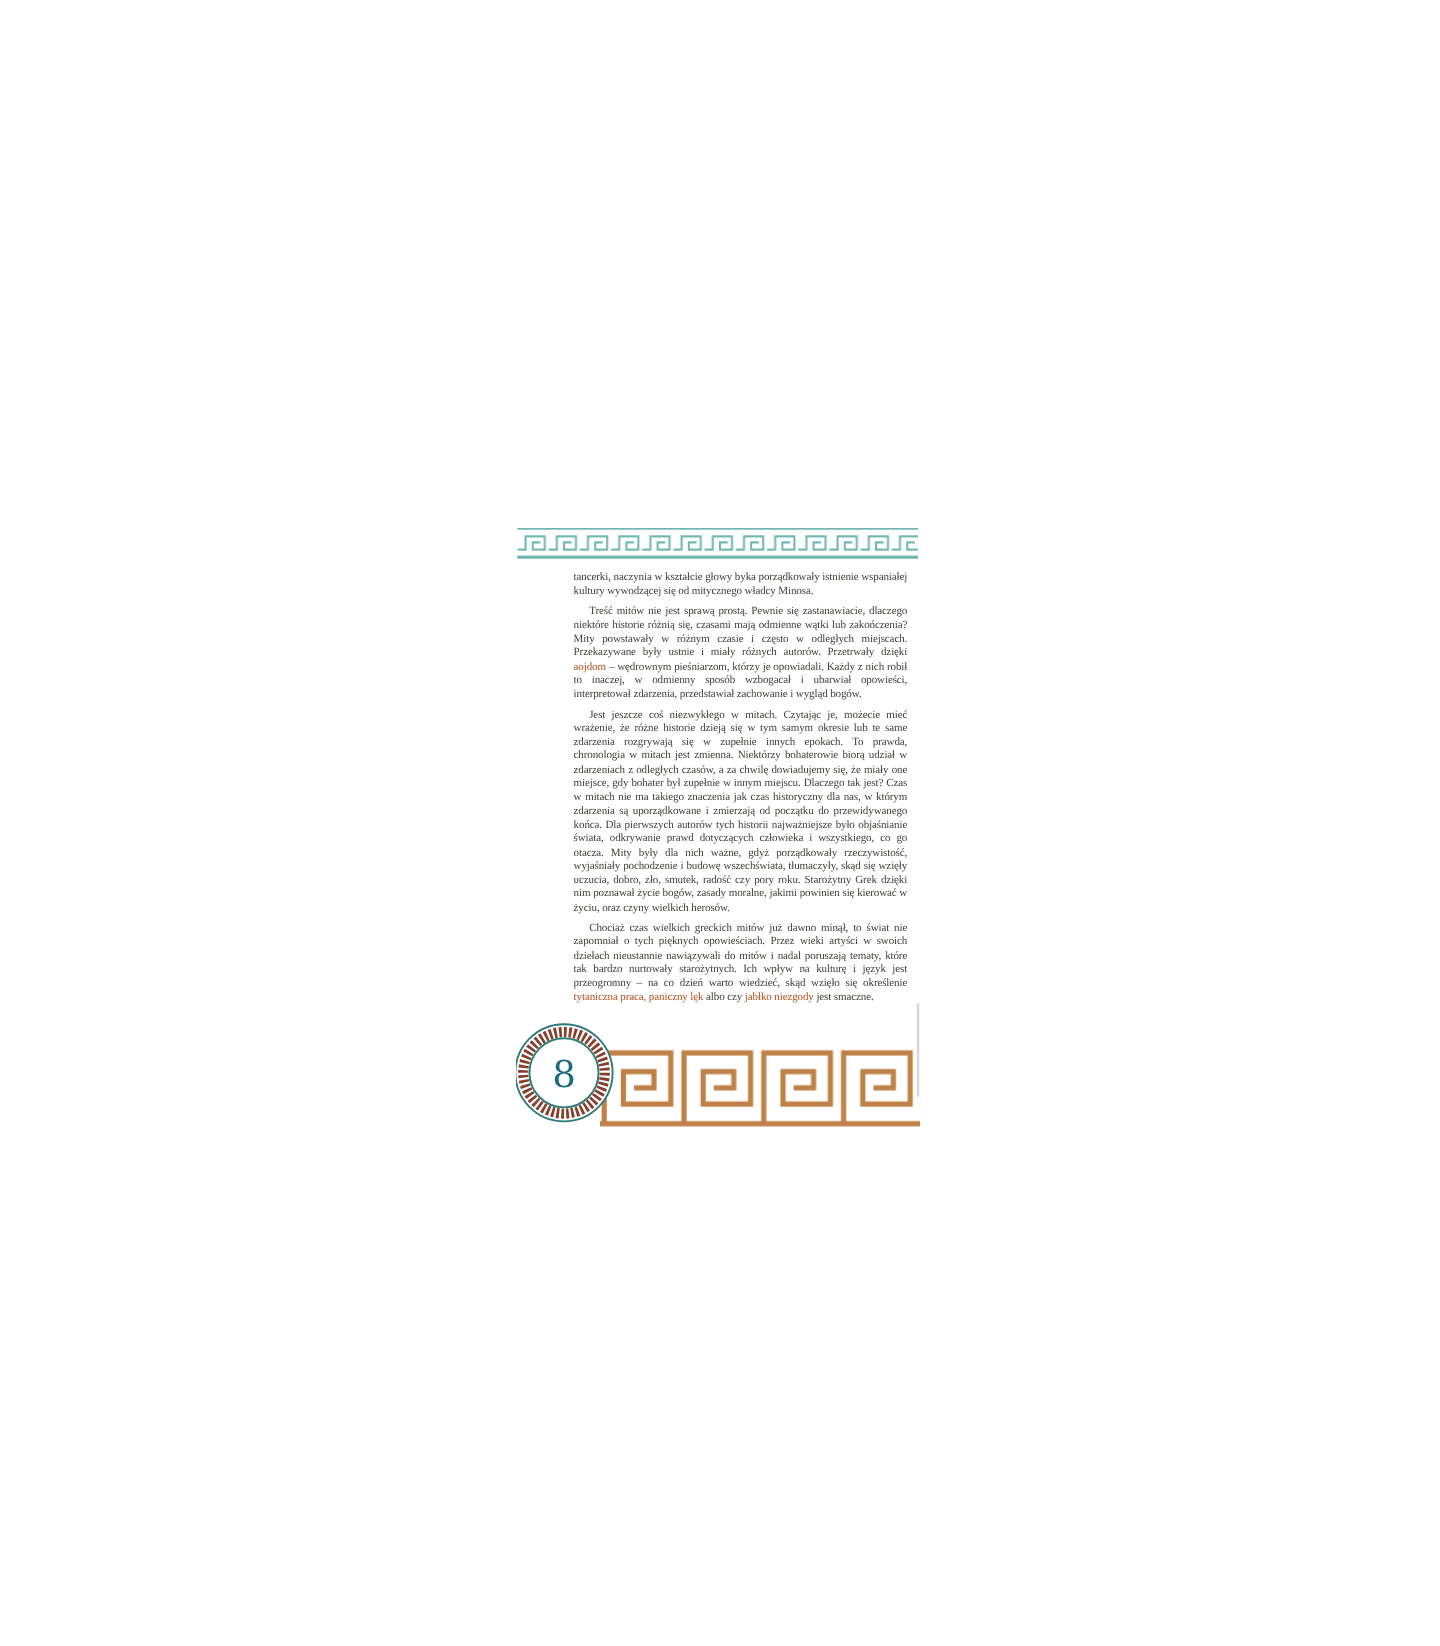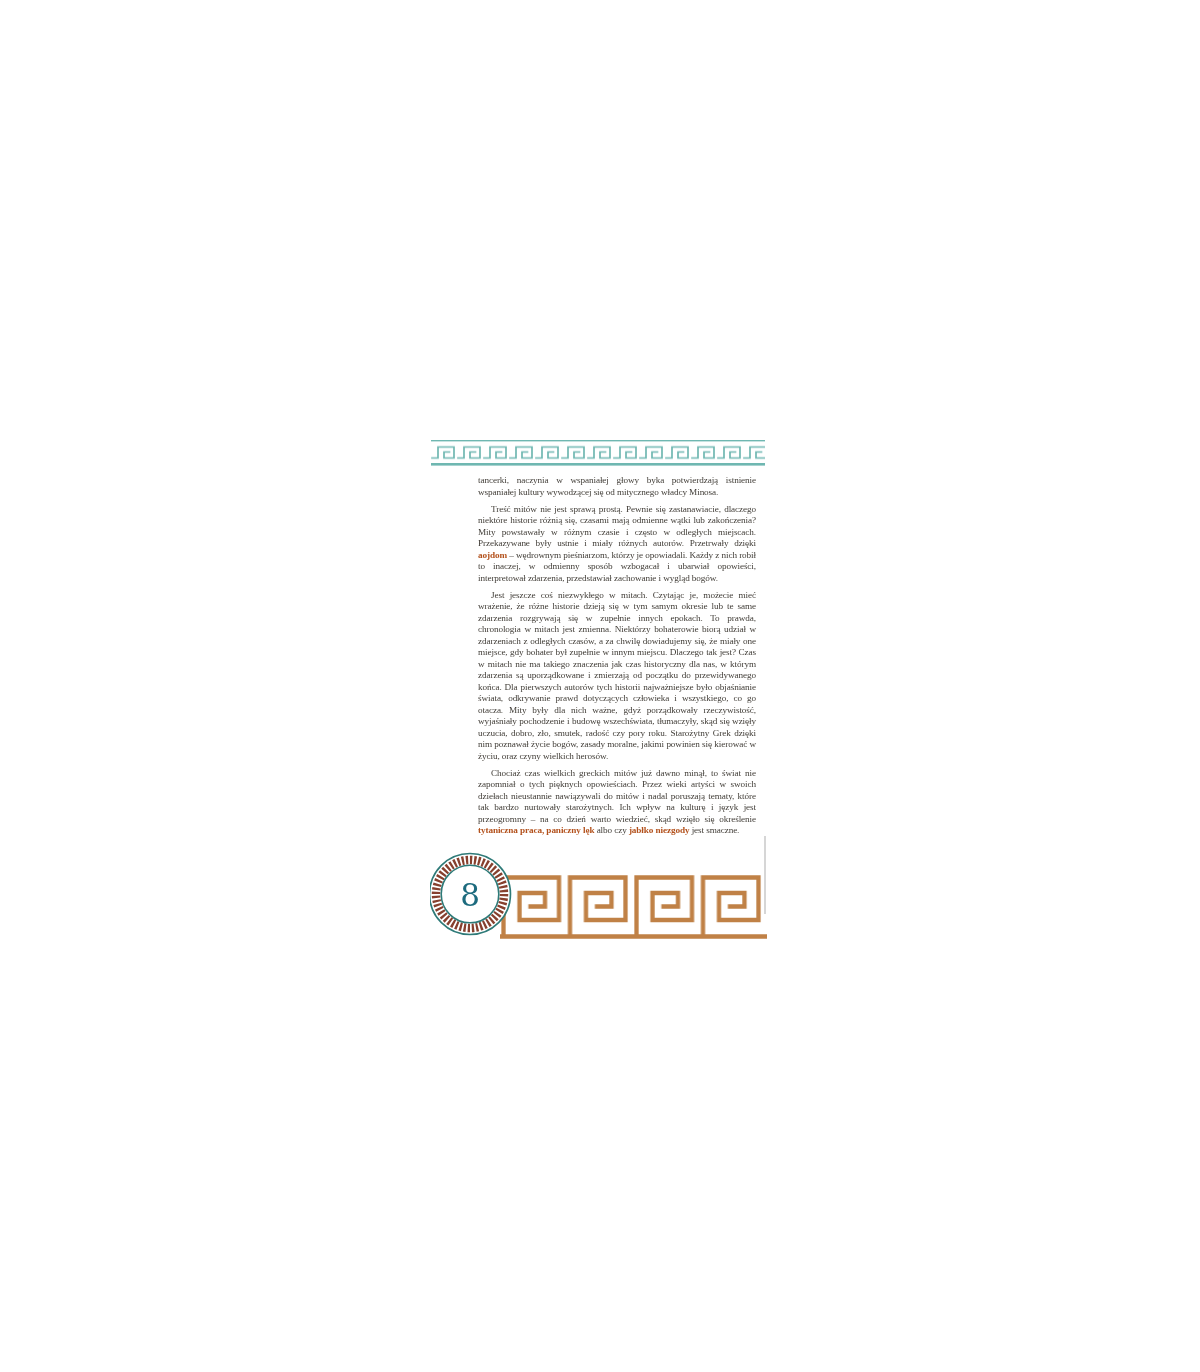--- a/index.html
+++ b/index.html
@@ -25,21 +25,21 @@
   .top-border .rule{fill:var(--teal);}
   .top-border path{stroke:var(--teal);fill:none;stroke-width:1.7;stroke-linecap:square;}
   
   .text-column{
     position:absolute;left:48px;top:47px;width:278px;
     color:var(--text);font-size:9.2px;line-height:11.5px;
     text-align:justify;letter-spacing:-0.1px;
   }
   .text-column p{margin:0 0 5.5px 0;}
   .text-column p.indent{text-indent:13px;}
-  .text-column .accent{color:var(--accent);font-weight:bold;}
+  .text-column .accent{color:var(--accent);font-weight:normal;}
   
   .bottom-meander{position:absolute;left:70px;top:446px;width:267px;height:74px;}
   .bottom-meander path{stroke:var(--orange);fill:none;stroke-width:4.3;stroke-linecap:square;stroke-linejoin:miter;}
   
   .medallion{position:absolute;left:-3px;top:423px;width:86px;height:86px;}
   .medallion .outer{fill:#ffffff;stroke:var(--circle-teal);stroke-width:1.6;}
   .medallion .ring{fill:none;stroke:var(--ring-brown);stroke-width:8.5;stroke-dasharray:2.3 1.8;}
   .medallion .inner{fill:#ffffff;stroke:var(--circle-teal);stroke-width:1.6;}
   .medallion text{
     fill:var(--num-teal);font-family:"DejaVu Serif", serif;font-size:31px;
@@ -61,21 +61,21 @@
       <pattern id="topkey" width="26" height="16" x="0" y="5.5" patternUnits="userSpaceOnUse">
         <path d="M1 13.5 H7 V2.5 H23 V13.5 H13 V7.5 H18.5"></path>
       </pattern>
     </defs>
     <rect class="rule" x="0" y="1" width="334" height="1.4"></rect>
     <rect x="0" y="5.5" width="334" height="16" fill="url(#topkey)"></rect>
     <rect class="rule" x="0" y="24" width="334" height="2.6"></rect>
   </svg>
 
   <div class="text-column">
-      <p><span>tancerki, naczynia w wspaniałej głowy byka potwierdzają istnienie wspaniałej kultury wywodzącej się od mitycznego władcy Minosa.</span></p>
+      <p><span>tancerki, naczynia w kształcie głowy byka porządkowały istnienie wspaniałej kultury wywodzącej się od mitycznego władcy Minosa.</span></p>
       <p class="indent"><span>Treść mitów nie jest sprawą prostą. Pewnie się zastanawiacie, dlaczego niektóre historie różnią się, czasami mają odmienne wątki lub zakończenia? Mity powstawały w różnym czasie i często w odległych miejscach. Przekazywane były ustnie i miały różnych autorów. Przetrwały dzięki </span><span class="accent">aojdom</span><span> – wędrownym pieśniarzom, którzy je opowiadali. Każdy z nich robił to inaczej, w odmienny sposób wzbogacał i ubarwiał opowieści, interpretował zdarzenia, przedstawiał zachowanie i wygląd bogów.</span></p>
       <p class="indent"><span>Jest jeszcze coś niezwykłego w mitach. Czytając je, możecie mieć wrażenie, że różne historie dzieją się w tym samym okresie lub te same zdarzenia rozgrywają się w zupełnie innych epokach. To prawda, chronologia w mitach jest zmienna. Niektórzy bohaterowie biorą udział w zdarzeniach z odległych czasów, a za chwilę dowiadujemy się, że miały one miejsce, gdy bohater był zupełnie w innym miejscu. Dlaczego tak jest? Czas w mitach nie ma takiego znaczenia jak czas historyczny dla nas, w którym zdarzenia są uporządkowane i zmierzają od początku do przewidywanego końca. Dla pierwszych autorów tych historii najważniejsze było objaśnianie świata, odkrywanie prawd dotyczących człowieka i wszystkiego, co go otacza. Mity były dla nich ważne, gdyż porządkowały rzeczywistość, wyjaśniały pochodzenie i budowę wszechświata, tłumaczyły, skąd się wzięły uczucia, dobro, zło, smutek, radość czy pory roku. Starożytny Grek dzięki nim poznawał życie bogów, zasady moralne, jakimi powinien się kierować w życiu, oraz czyny wielkich herosów.</span></p>
       <p class="indent"><span>Chociaż czas wielkich greckich mitów już dawno minął, to świat nie zapomniał o tych pięknych opowieściach. Przez wieki artyści w swoich dziełach nieustannie nawiązywali do mitów i nadal poruszają tematy, które tak bardzo nurtowały starożytnych. Ich wpływ na kulturę i język jest przeogromny – na co dzień warto wiedzieć, skąd wzięło się określenie </span><span class="accent">tytaniczna praca, paniczny lęk</span><span> albo czy </span><span class="accent">jabłko niezgody</span><span> jest smaczne.</span></p>
     </div>
 
   <svg class="bottom-meander" viewBox="0 0 267 74" preserveAspectRatio="none">
     <defs>
       <pattern id="botkey" width="66.5" height="74" patternUnits="userSpaceOnUse">
         <path d="M0 62.5 H66.5 M3.5 62.5 V3.5 H59 V46 H19.5 V19 H45 V32.5 H30.5"></path>
       </pattern>

